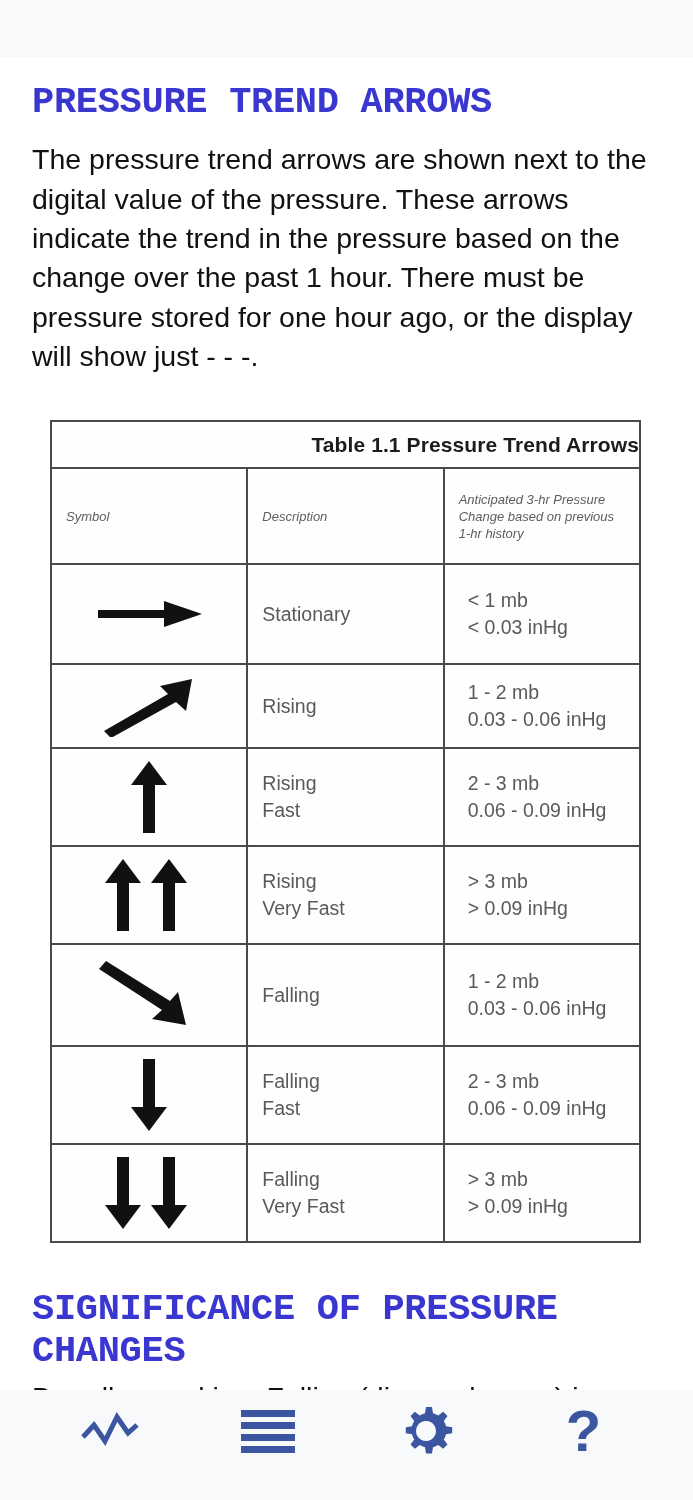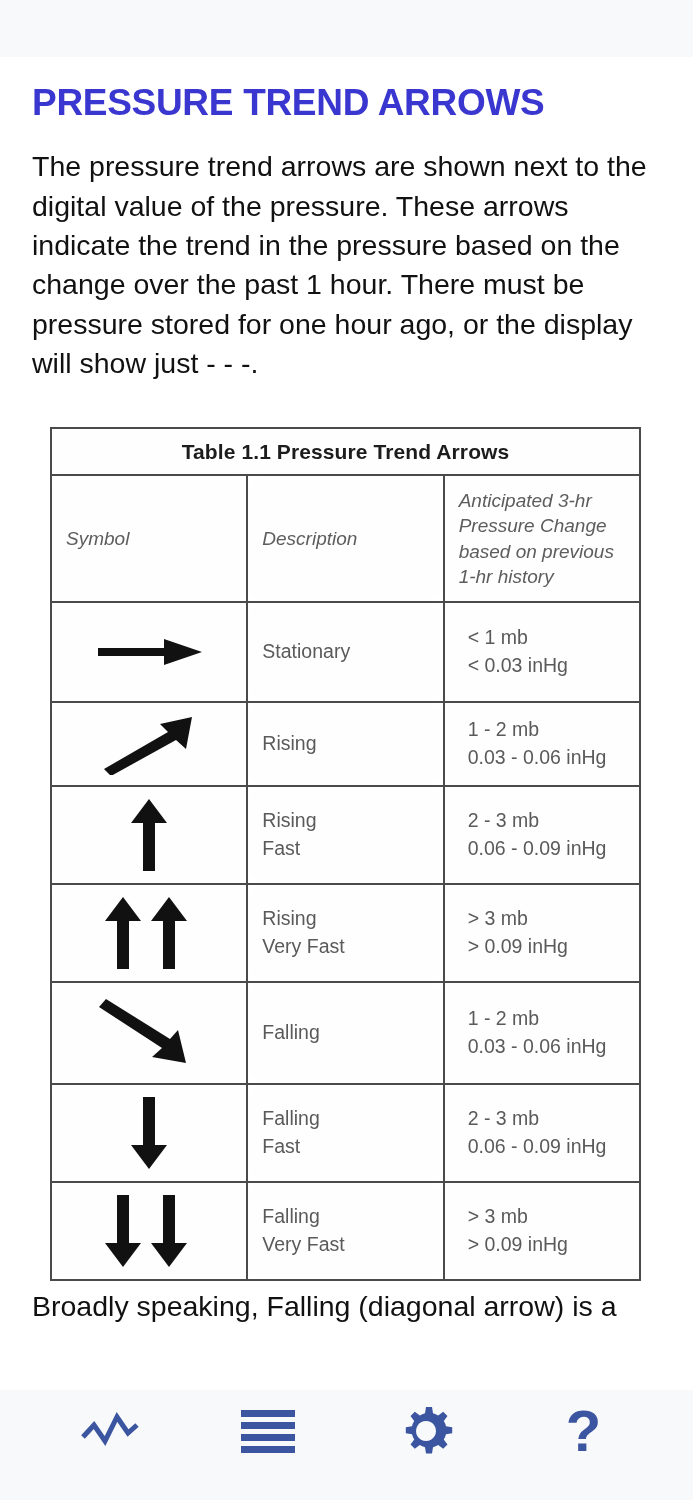--- a/index.html
+++ b/index.html
@@ -40,30 +40,31 @@
     padding: 0;
   }
 
   .h1 {
     color: #3a36d0;
     font-size: 37px;
     font-weight: bold;
     letter-spacing: -0.3px;
     line-height: 1.12;
     padding: 0 32px;
+    font-family: Liberation Mono, monospace;
   }
 
   #heading-pressure-trend { margin-top: 25px; }
 
   .body-text {
     color: #111111;
     font-size: 28.5px;
     line-height: 1.38;
     padding: 0 32px;
-    margin-top: 24px;
+    margin-top: 17px;
   }
 
   #heading-significance {
     margin-top: 46px;
     padding-right: 70px;
   }
 
   #significance-body {
     margin-top: 6px;
     white-space: nowrap;
@@ -82,36 +83,36 @@
     table-layout: fixed;
   }
 
   table.trend td {
     border: 2px solid #4a4a4a;
     vertical-align: middle;
     background: #fefefe;
   }
 
   td.tbl-title {
-    text-align: center;
+    text-align: right;
     font-size: 21px;
     font-weight: bold;
     color: #1c1c1c;
     height: 47px;
     padding: 4px 0;
     letter-spacing: 0.1px;
   }
 
   td.col-sym  { width: 137px; border-radius: 17px; }
   td.col-desc { width: 173px; border-radius: 21px; }
   td.col-anti { width: 281px; }
 
   td.hdr {
     font-style: italic;
-    font-size: 19px;
+    font-size: 13px;
     color: #5d5d5d;
     padding: 12px 14px;
     line-height: 1.32;
     height: 96px;
   }
 
   td.sym-cell {
     text-align: center;
     padding: 10px 0;
   }
@@ -304,20 +305,21 @@
             </td>
             <td class="value-cell col-anti">
               <div>&gt; 3 mb</div>
               <div>&gt; 0.09 inHg</div>
             </td>
           </tr>
         </tbody>
       </table>
     </div>
 
+    <h1 class="h1" id="heading-significance">SIGNIFICANCE OF PRESSURE CHANGES</h1>
 
     <p class="body-text" id="significance-body">Broadly speaking, Falling (diagonal arrow) is a</p>
 
   </div>
 
   <div id="bottom-nav">
     <div id="nav-icons">
 
       <div class="nav-btn">
         <svg width="60" height="40" viewBox="0 0 60 40">

